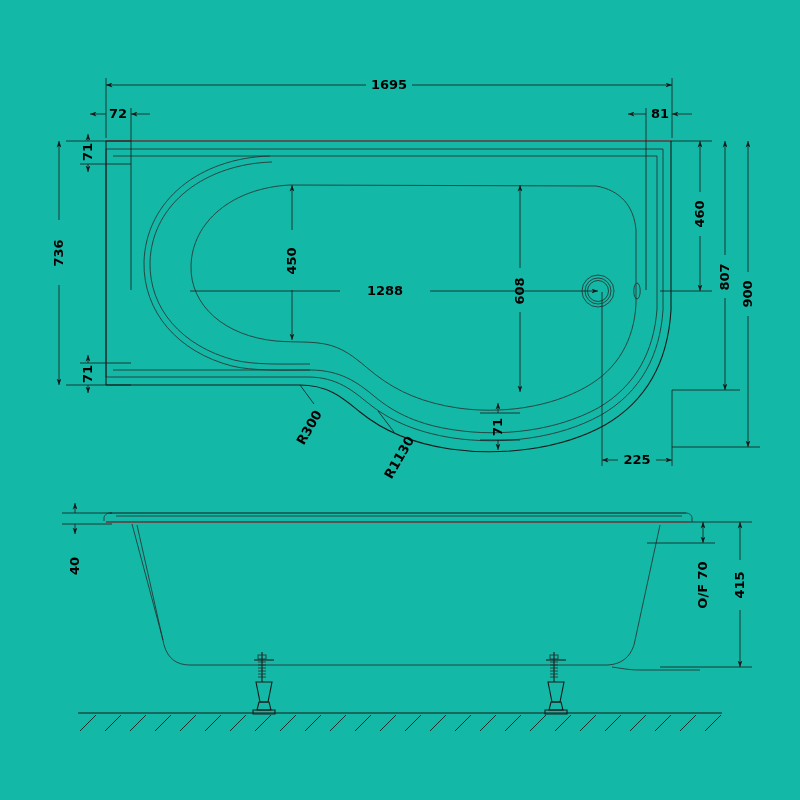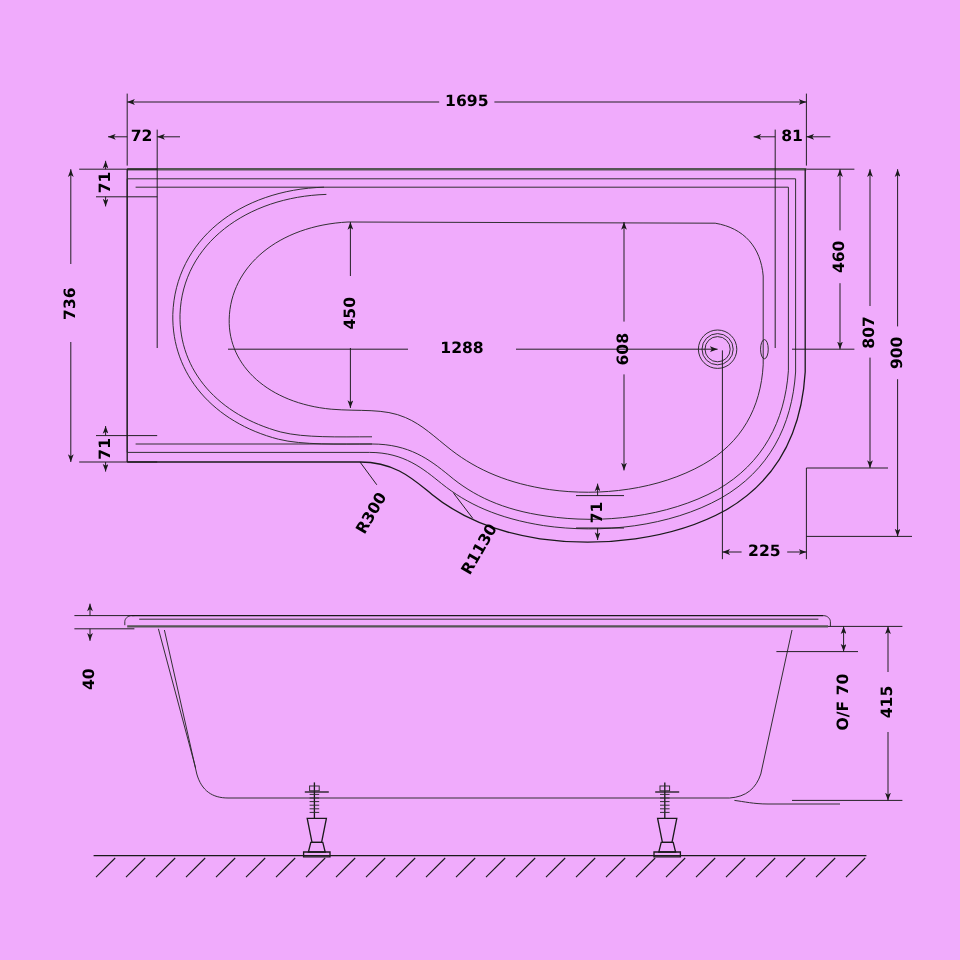--- a/index.html
+++ b/index.html
@@ -11,21 +11,21 @@
   body {
     width: 800px;
     height: 800px;
     font-family: "Liberation Sans", sans-serif;
     overflow: hidden;
   }
   #drawing-root {
     position: relative;
     width: 800px;
     height: 800px;
-    background: #f0abfc;
+    background: #14b8a6;
   }
   svg#tech-drawing {
     display: block;
     width: 800px;
     height: 800px;
   }
   .dim-line, .ext-line {
     stroke: #1a1a1a;
     stroke-width: 0.8;
     fill: none;

